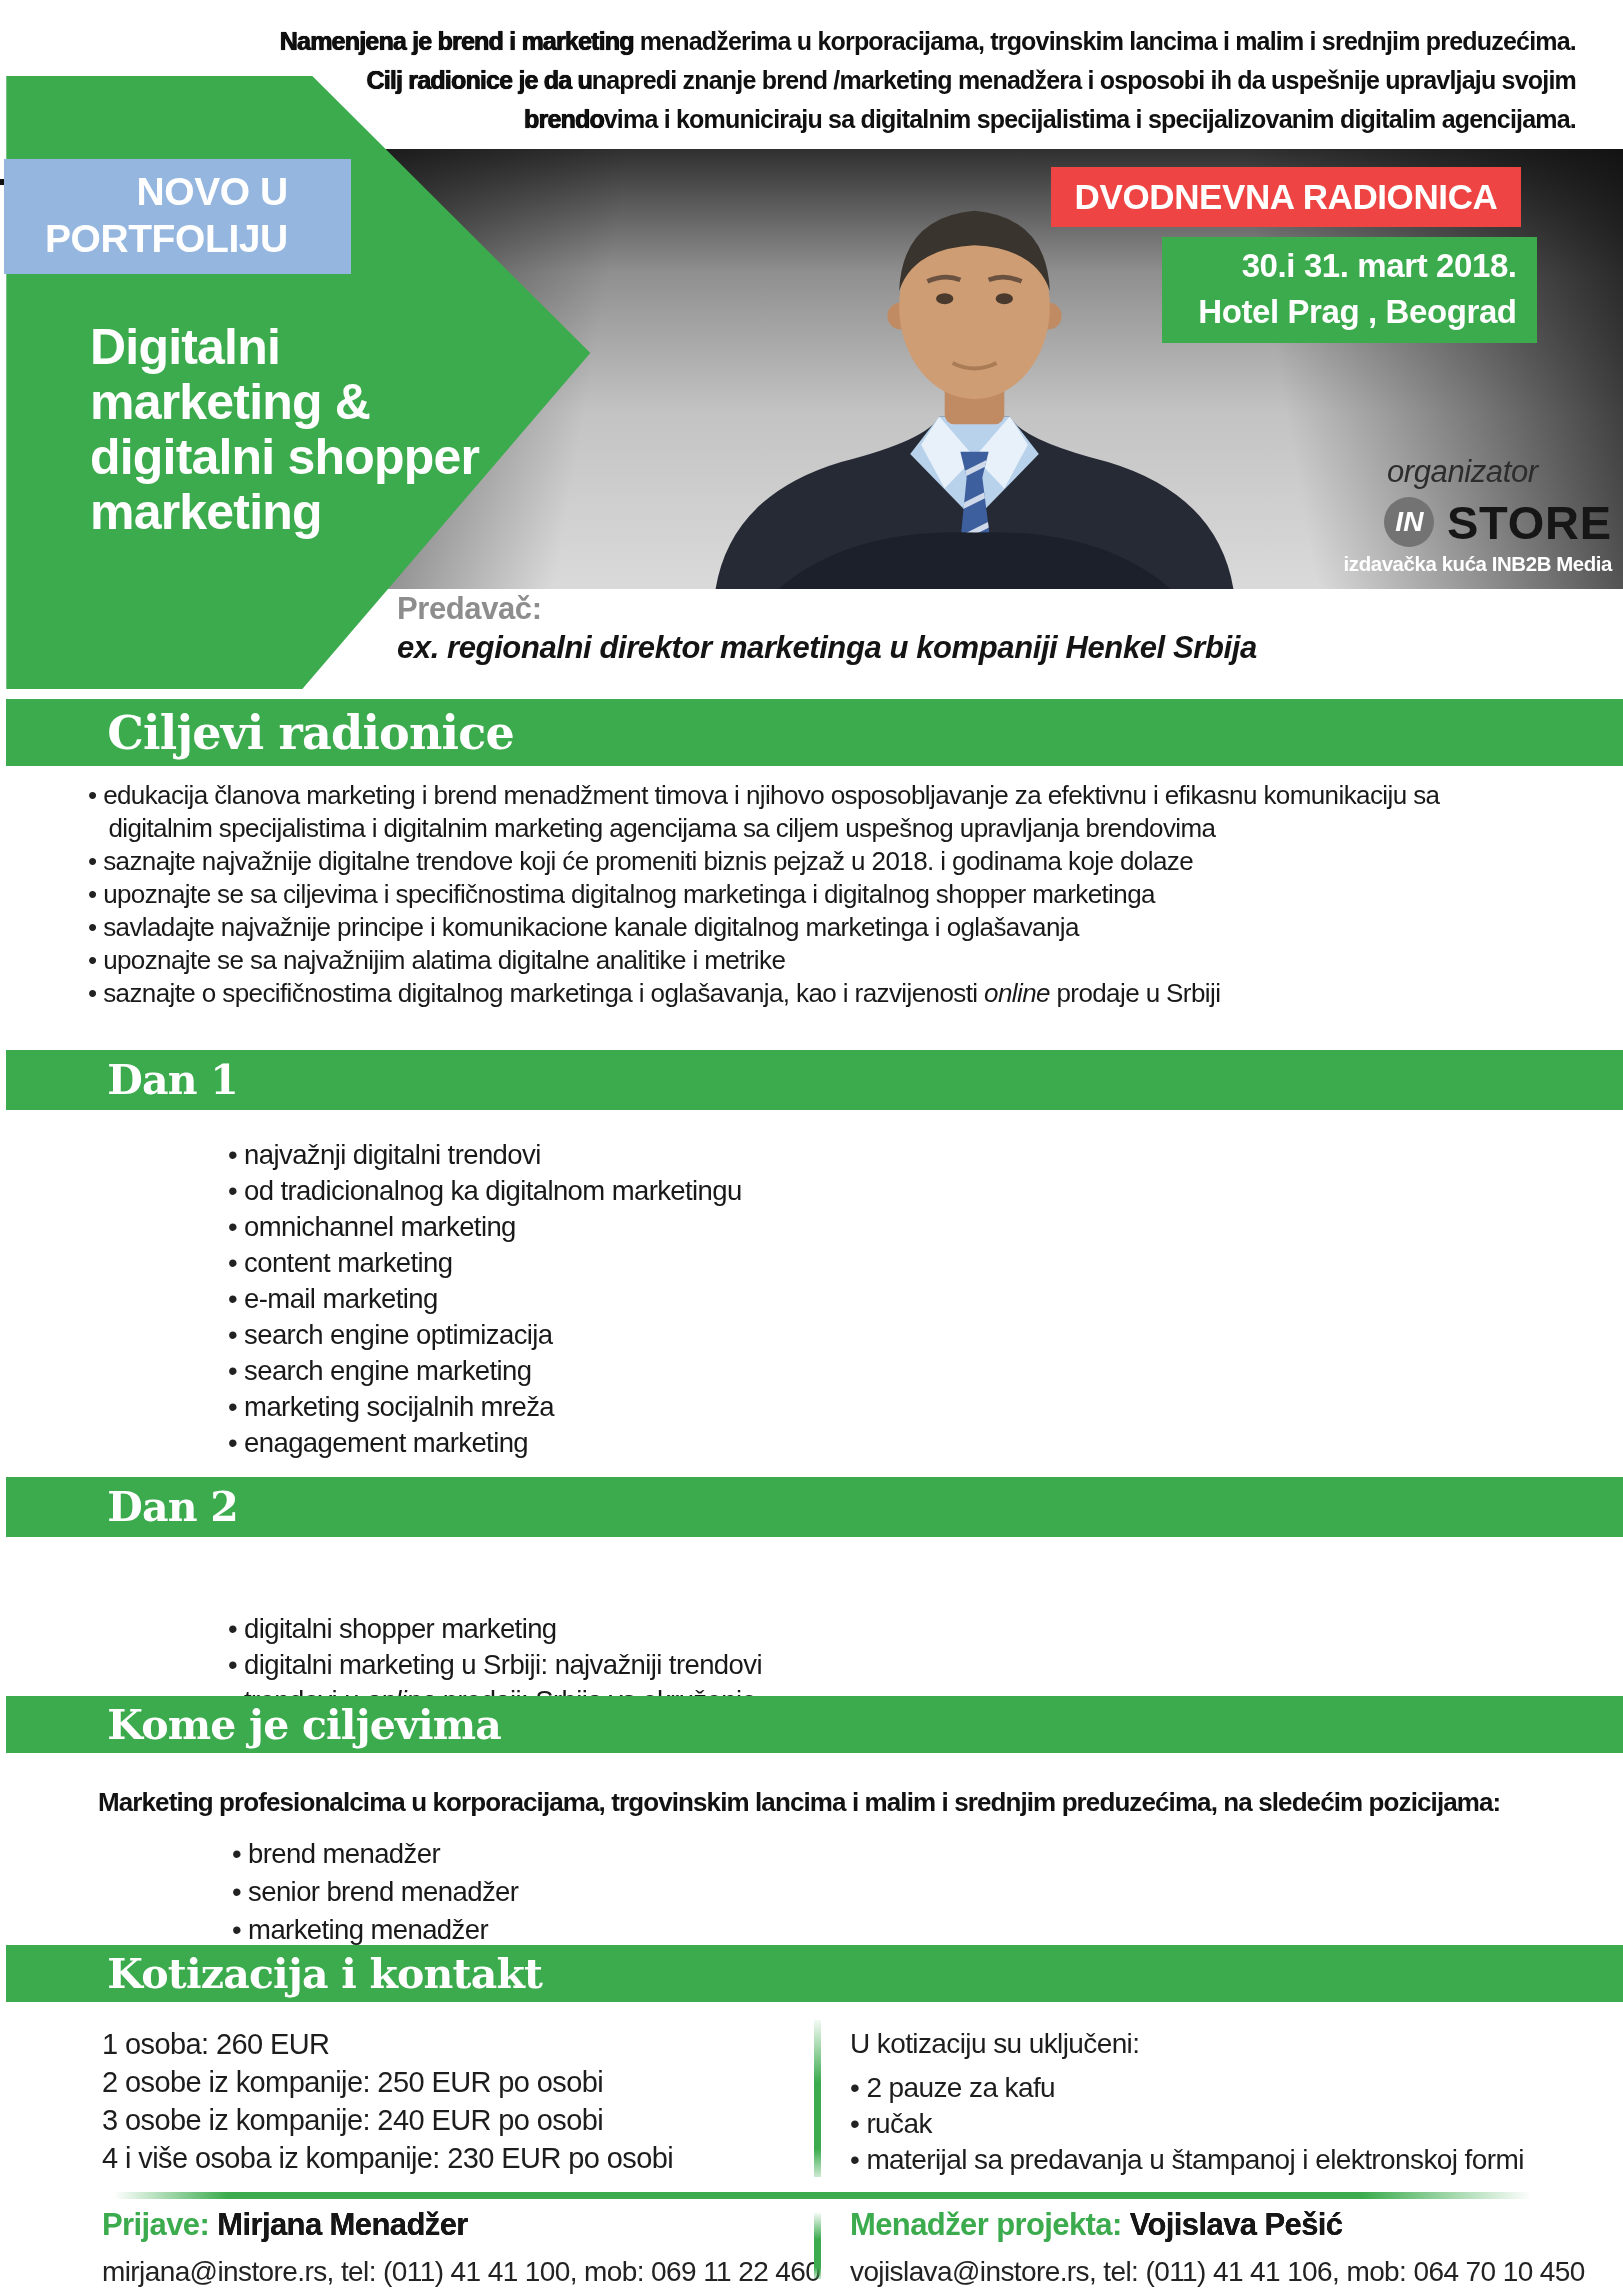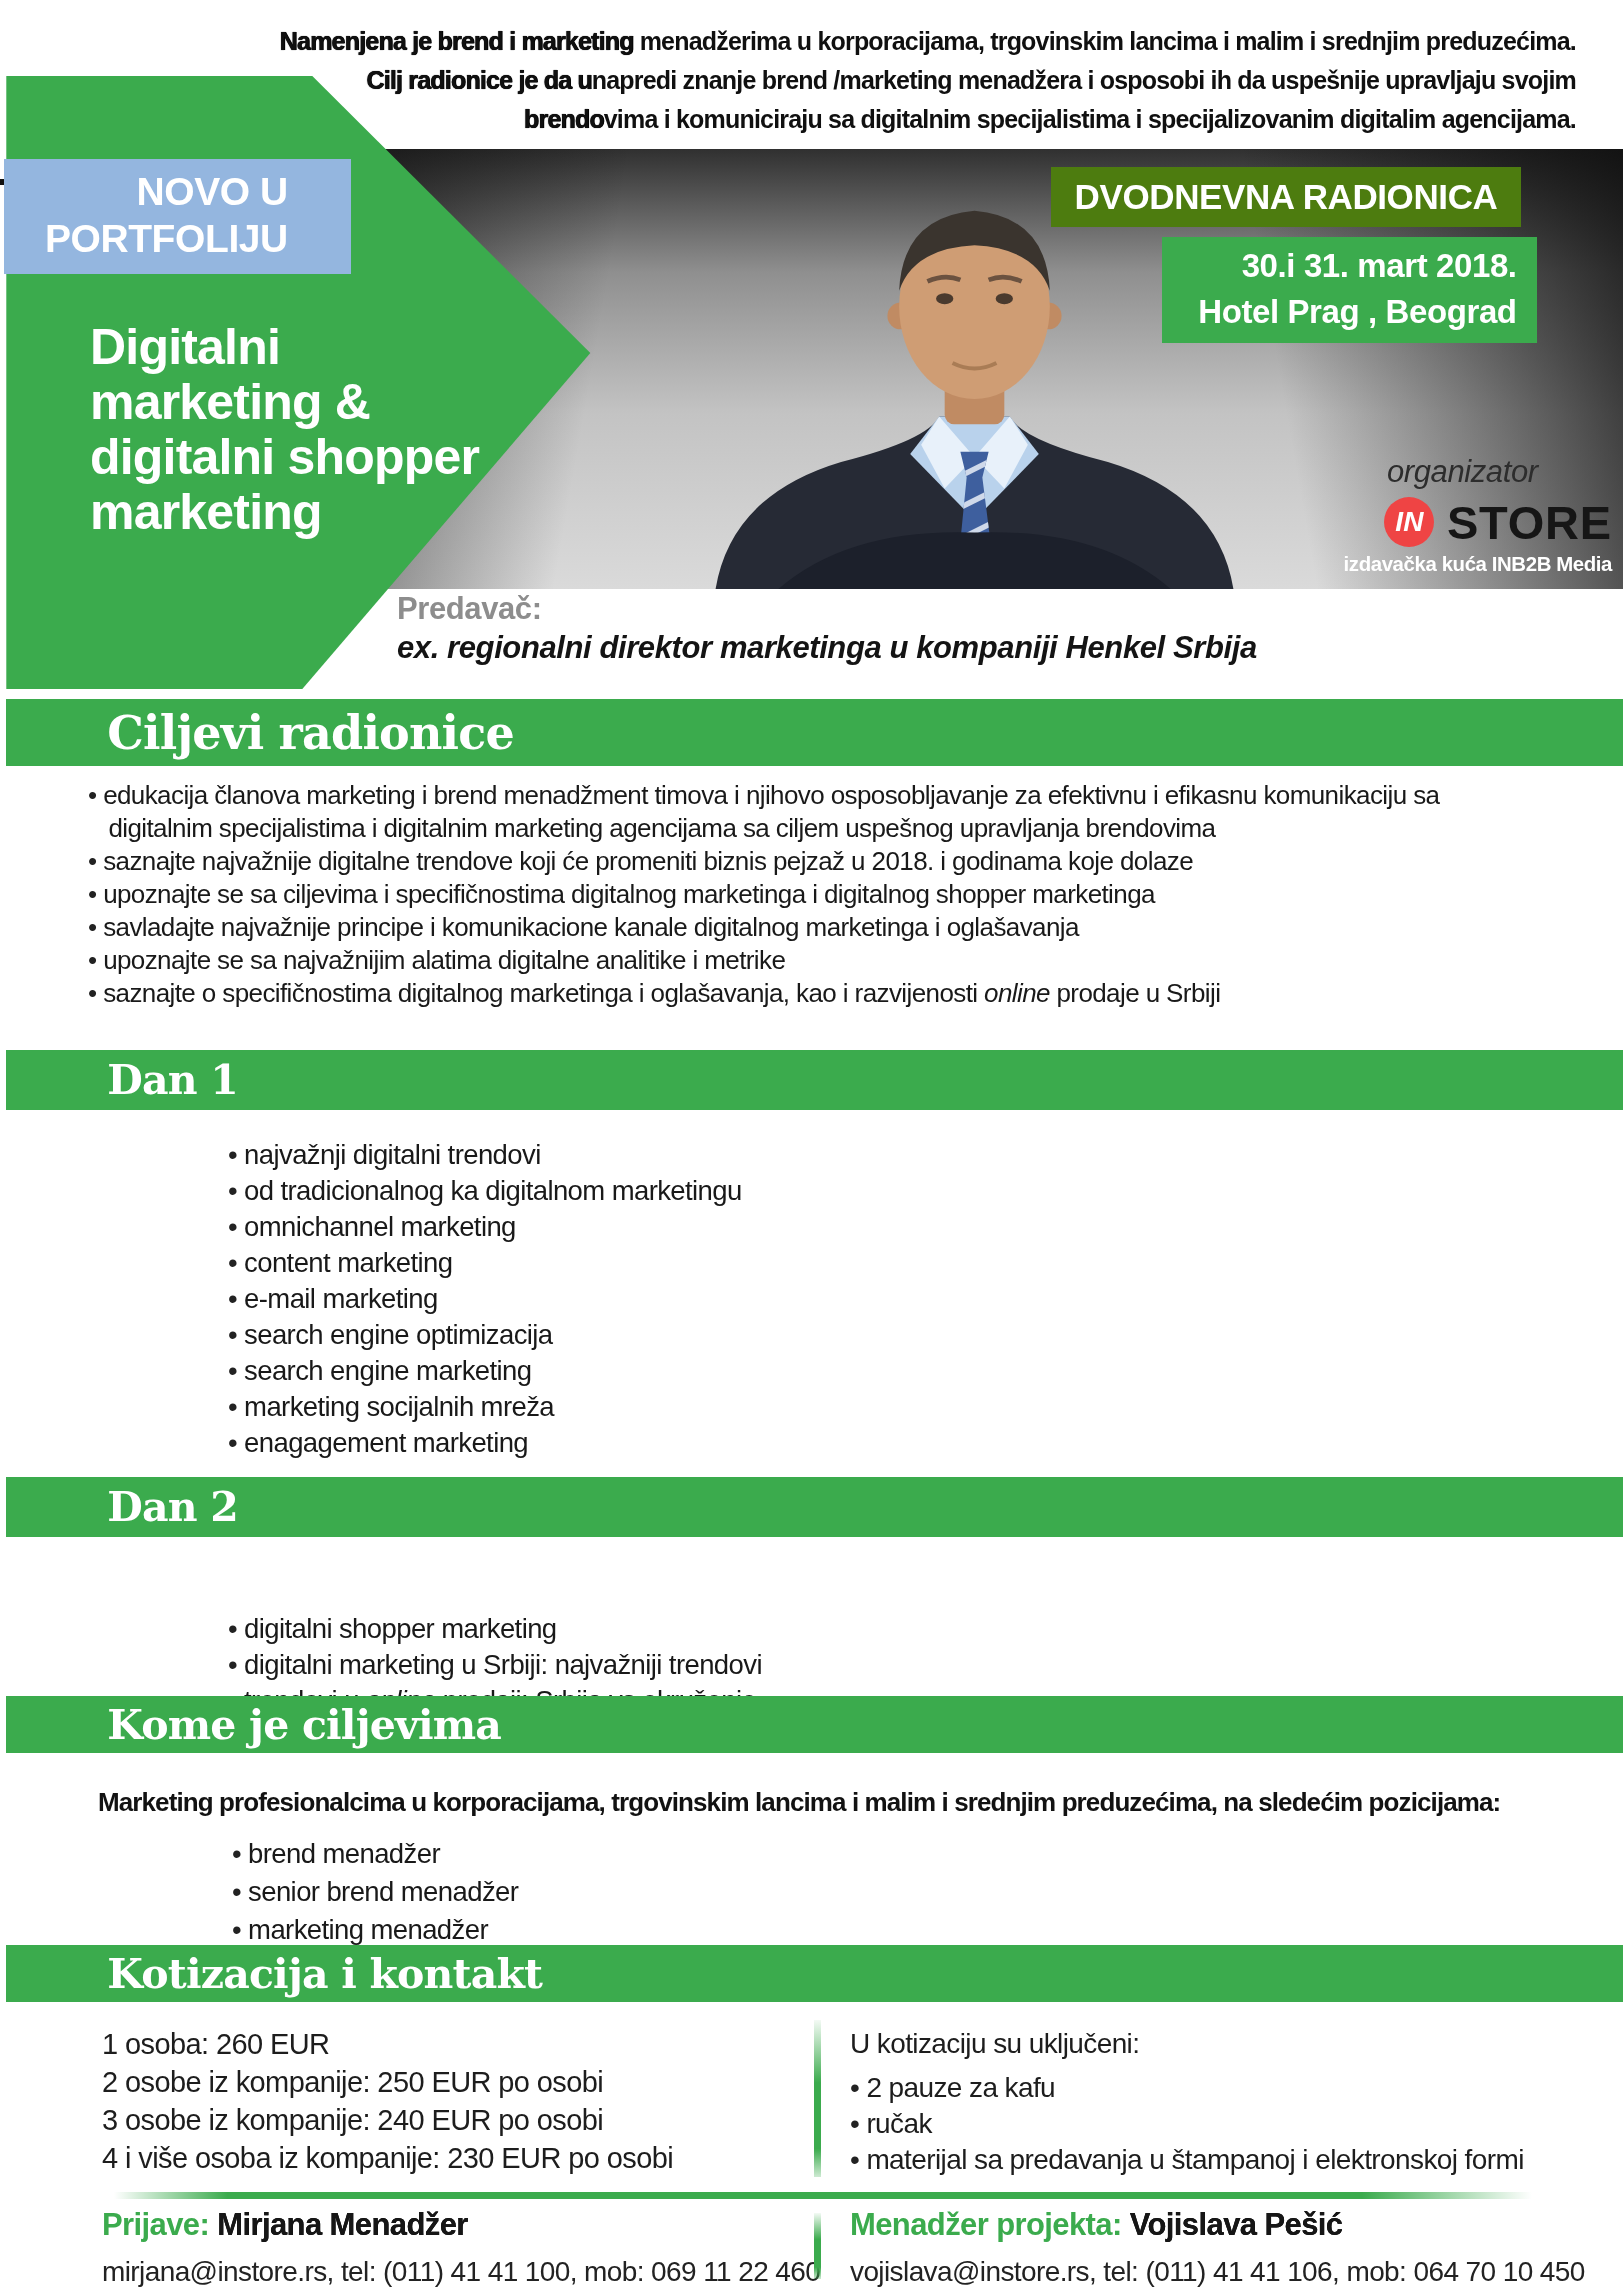--- a/index.html
+++ b/index.html
@@ -38,32 +38,32 @@
     position:absolute;left:3.9px;top:159px;width:347px;height:115px;background:#94b6df;z-index:3;
     color:#fff;font-weight:700;font-size:39px;line-height:47px;text-align:right;
     padding:9.4px 63px 0 0;box-sizing:border-box;letter-spacing:-0.4px;
   }
   .main-title{
     position:absolute;left:90px;top:320px;z-index:3;color:#fff;
     font-weight:700;font-size:50px;line-height:55px;letter-spacing:-0.8px;
   }
   
   .badge-workshop{
-    position:absolute;right:102px;top:167px;height:60px;z-index:3;background:#4d7c0f;color:#fff;
+    position:absolute;right:102px;top:167px;height:60px;z-index:3;background:#ef4444;color:#fff;
     font-weight:700;font-size:35px;line-height:60px;padding:0 23.6px;letter-spacing:-0.4px;white-space:nowrap;
   }
   .badge-date{
     position:absolute;right:86px;top:237px;z-index:3;background:#3bab4d;color:#fff;text-align:right;
     font-weight:700;font-size:33px;line-height:46px;padding:6.3px 20.4px 7.9px 36px;letter-spacing:-0.4px;white-space:nowrap;
   }
   
   .organizer{position:absolute;right:6.3px;top:454px;z-index:3;width:338px;text-align:right;}
   .org-label{font-style:italic;font-weight:500;font-size:31px;color:#2d2d2d;margin-right:79px;letter-spacing:-0.4px;}
   .logo-row{display:flex;justify-content:flex-end;align-items:center;gap:12.6px;margin-top:4.7px;margin-right:4.7px;}
-  .in-circle{width:50px;height:50px;border-radius:50%;background:#ef4444;color:#fff;
+  .in-circle{width:50px;height:50px;border-radius:50%;background:#737373;color:#fff;
     font-weight:700;font-style:italic;font-size:28px;display:flex;align-items:center;justify-content:center;}
   .store-word{font-weight:700;font-size:47px;color:#161616;letter-spacing:0.8px;}
   .org-tagline{margin-top:3.1px;margin-right:4.7px;color:#fff;font-weight:700;font-size:20.4px;letter-spacing:-0.4px;}
   
   .lecturer{position:absolute;left:397px;top:591px;z-index:3;white-space:nowrap;}
   .lect-label{color:#8d8d8d;font-weight:700;font-size:31px;letter-spacing:-0.4px;}
   .lect-row{display:flex;align-items:baseline;gap:23.6px;margin-top:3.1px;}
   .lect-name{font-weight:700;font-size:49px;color:#131313;letter-spacing:-0.8px;text-shadow:0 0 0.8px #000;}
   .lect-role{font-weight:700;font-style:italic;font-size:31px;color:#141414;letter-spacing:-0.4px;}
   

